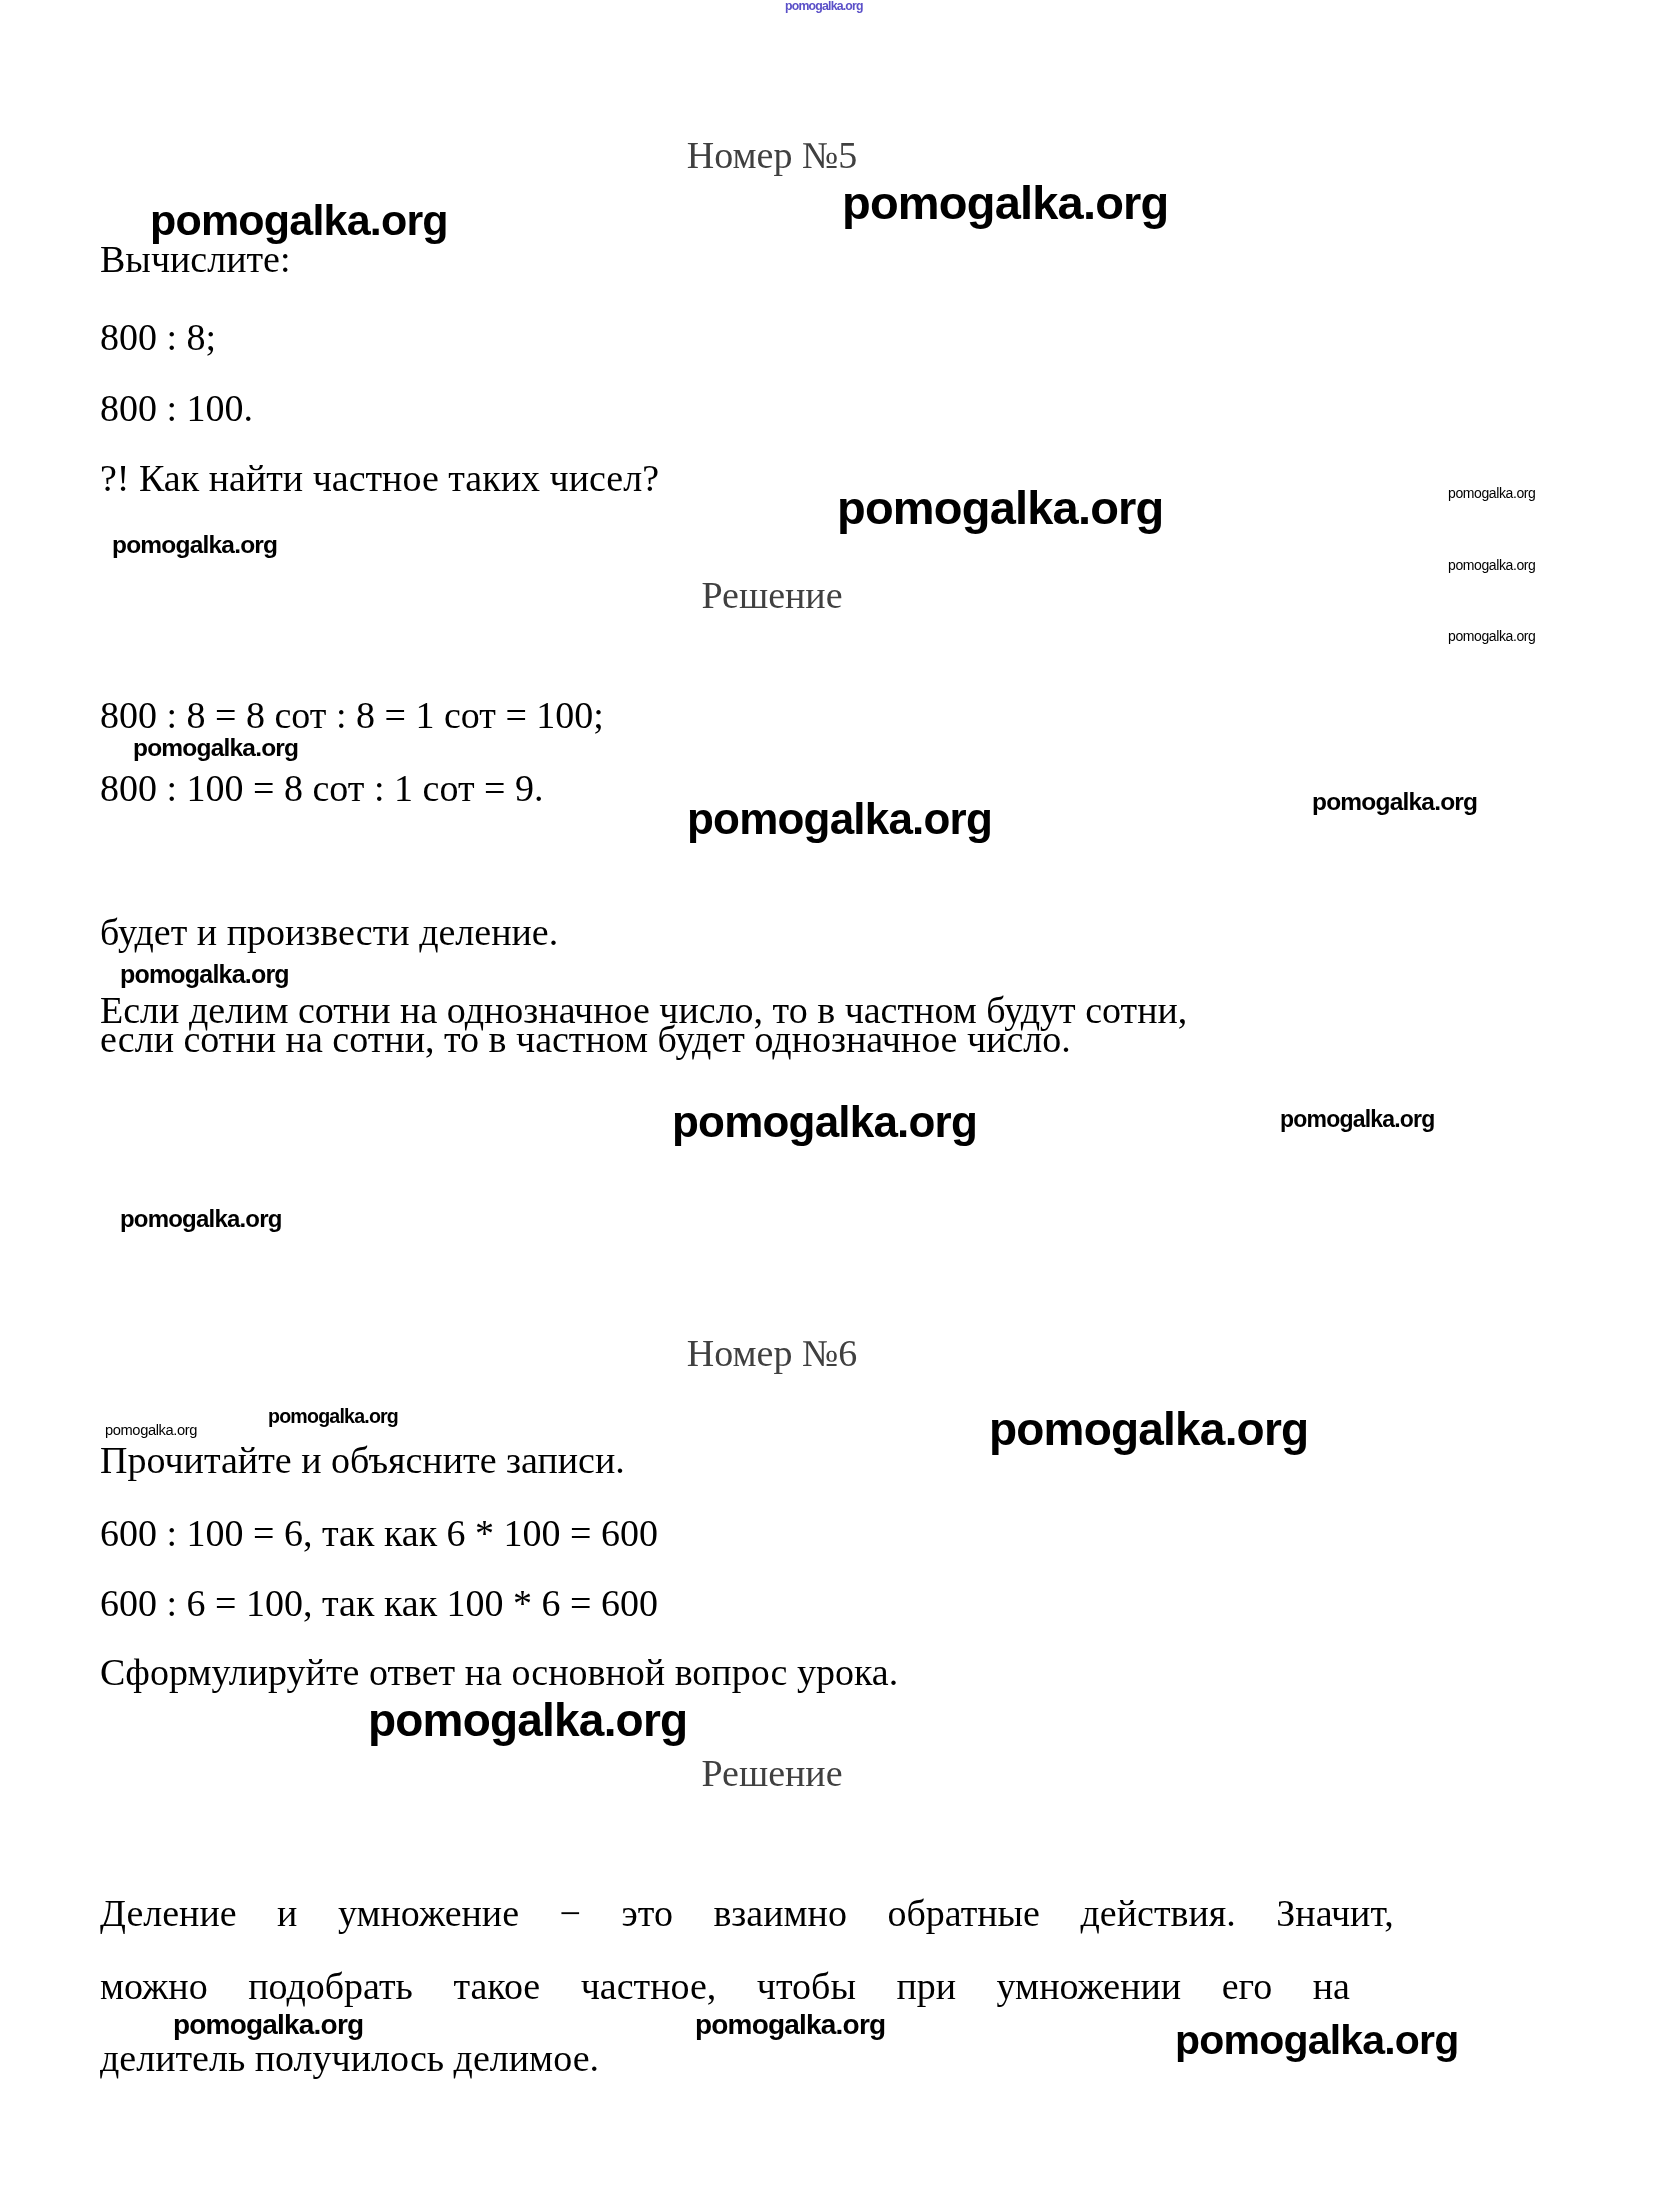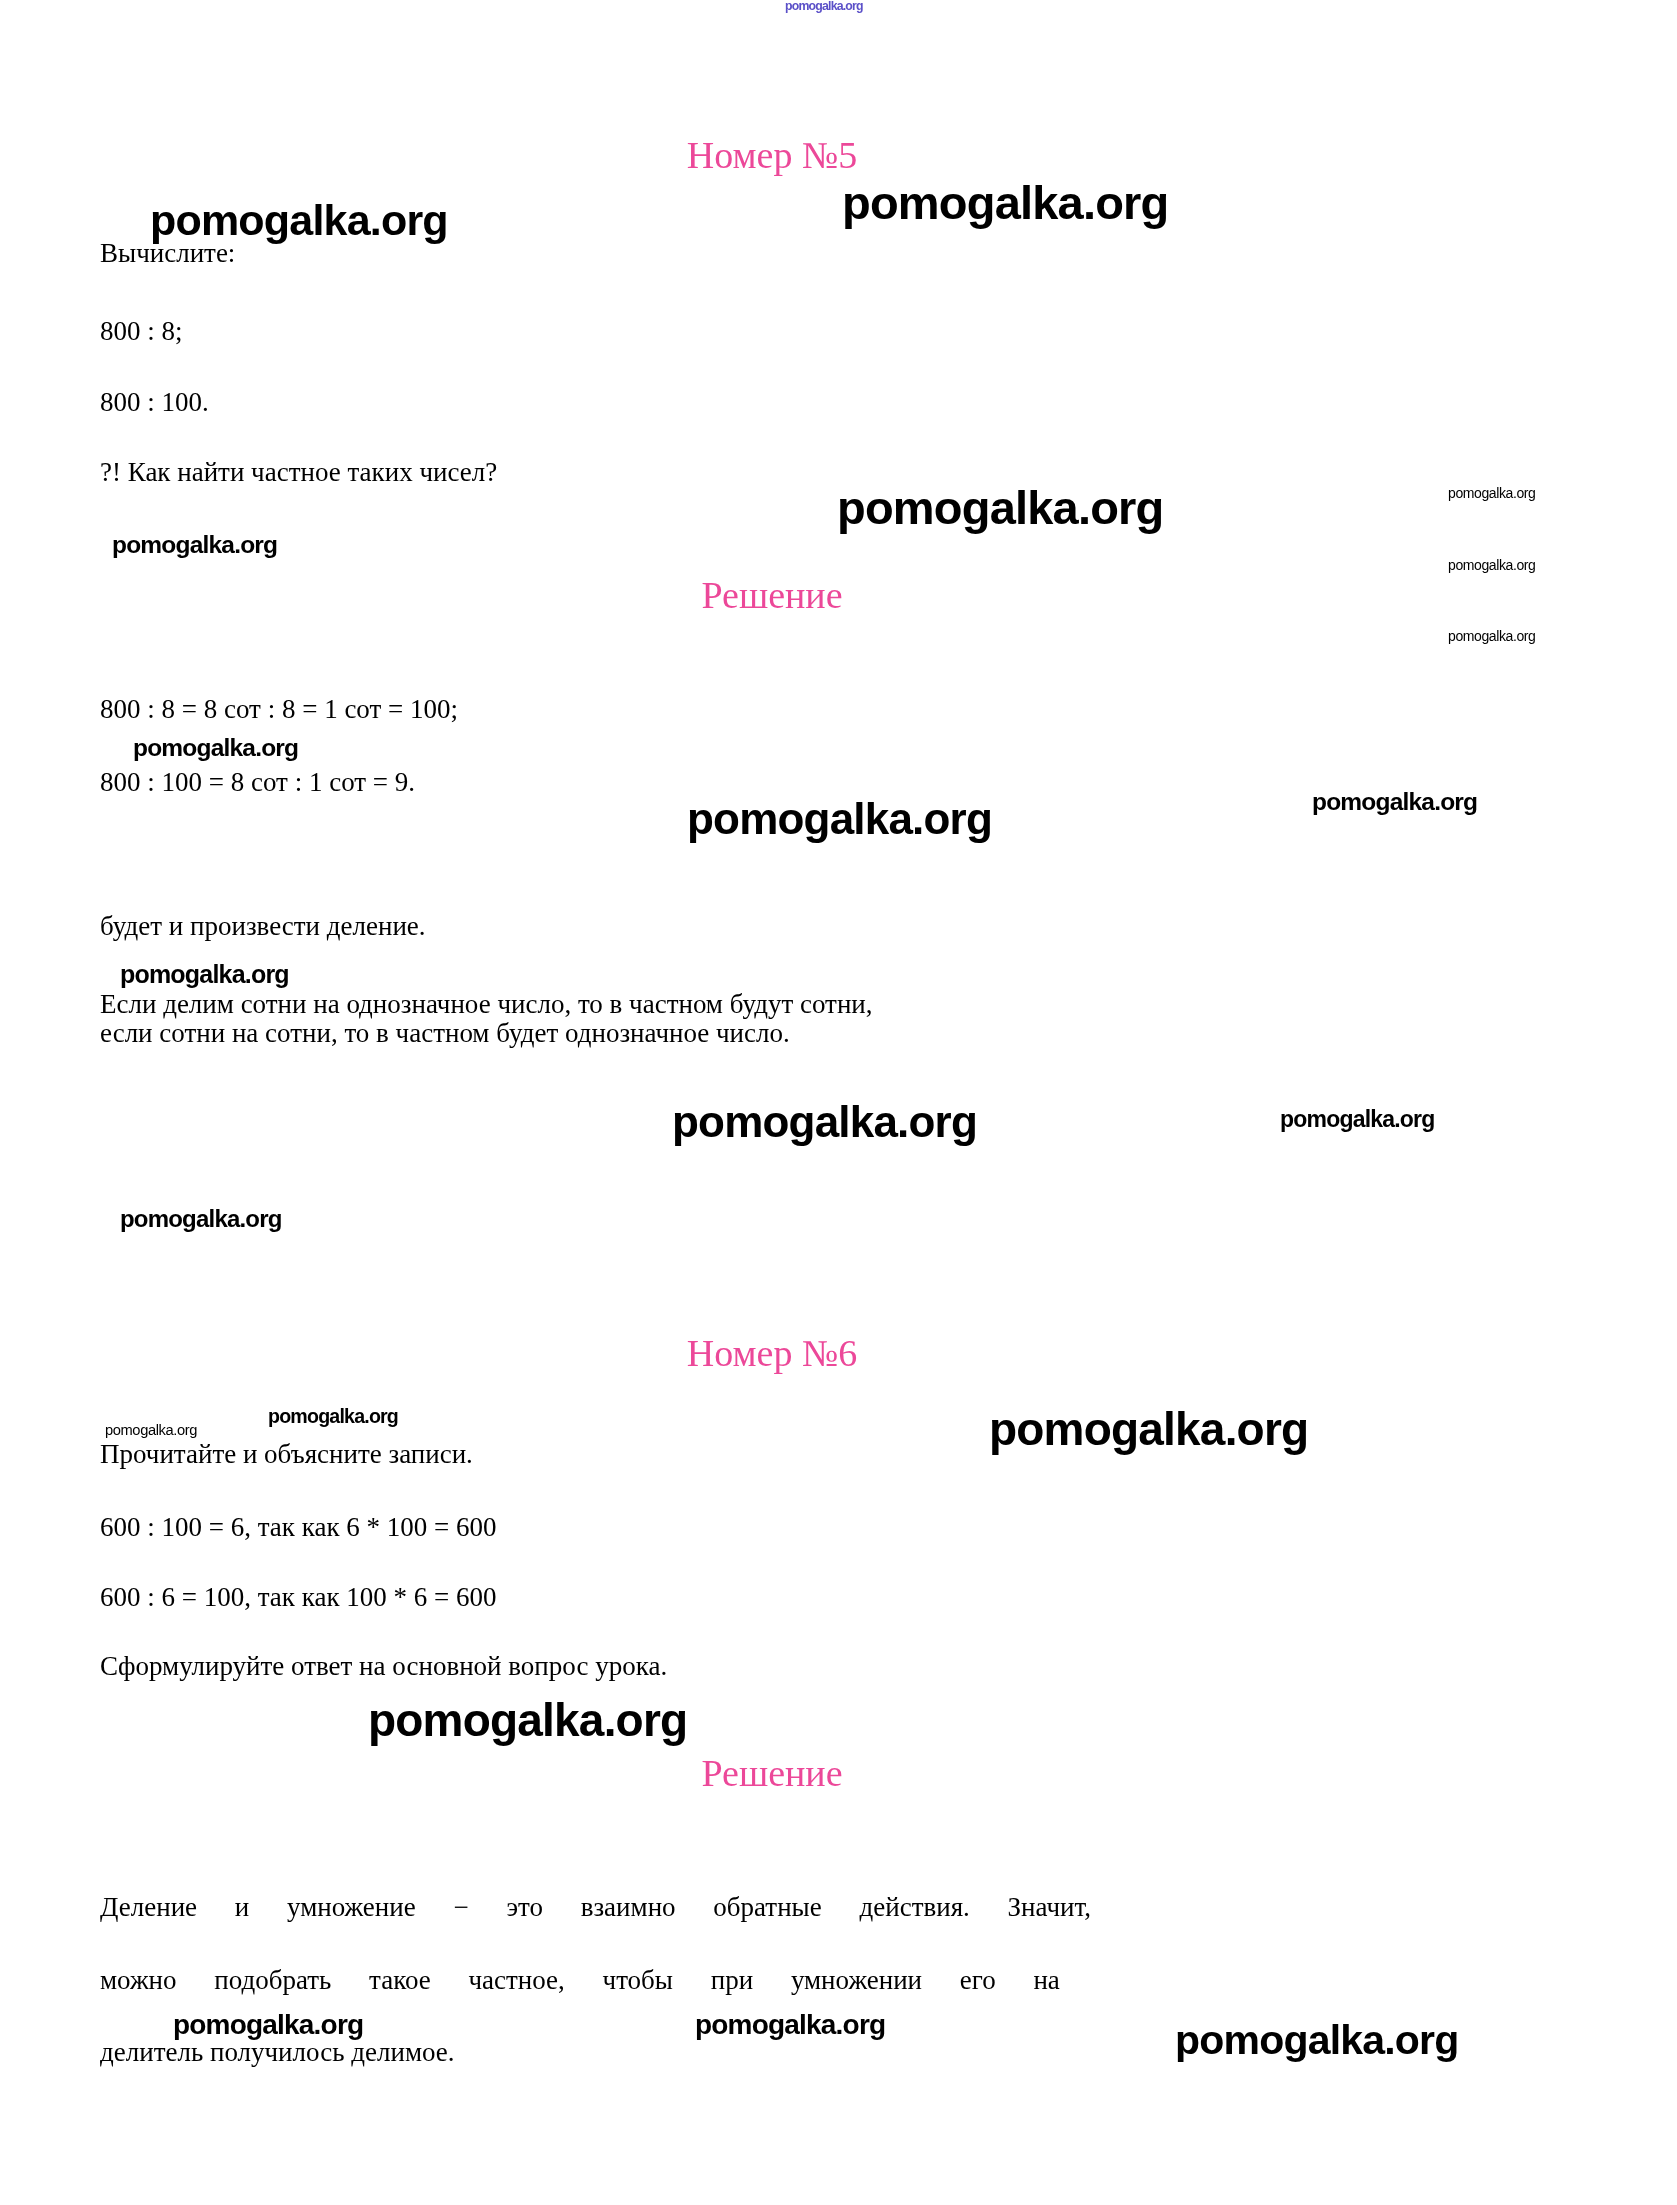--- a/index.html
+++ b/index.html
@@ -10,33 +10,33 @@
   }
   #page{
     position:relative;
     width:1544px;height:2205px;
     background:#ffffff;
     overflow:hidden;
   }
   .line{
     position:absolute;
     left:100px;
-    font-size:27px;
+    font-size:38px;
     line-height:1;
     color:#000000;
     white-space:nowrap;
     font-family:"Liberation Serif","DejaVu Serif",serif;
   }
   .heading{
     position:absolute;
     left:0;right:0;
     text-align:center;
     font-size:38px;
     line-height:1;
-    color:#ec4899;
+    color:#404040;
     font-family:"Liberation Serif","DejaVu Serif",serif;
   }
   .ws-wide{ word-spacing:31px; }
   .wm{
     position:absolute;
     color:#000000;
     font-family:"Liberation Sans","DejaVu Sans",sans-serif;
     font-weight:400;
     line-height:1;
     letter-spacing:-0.4px;

